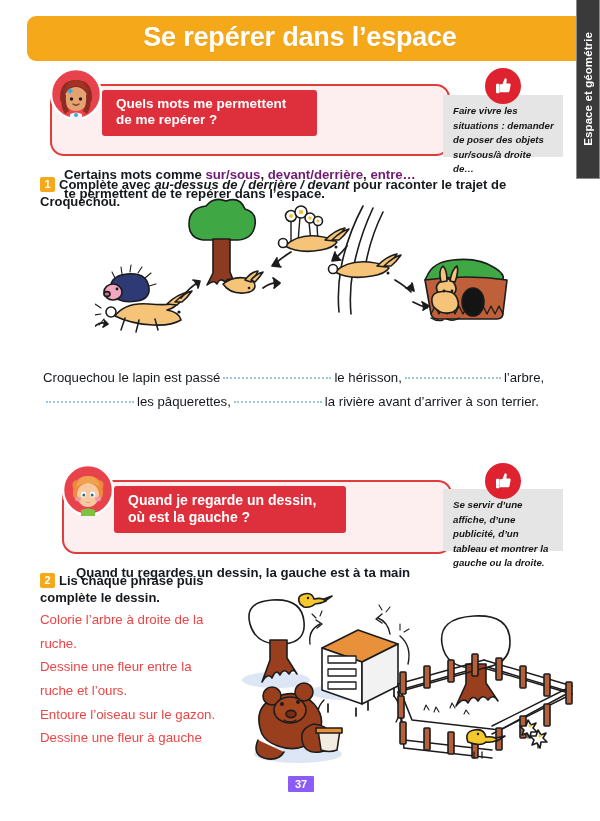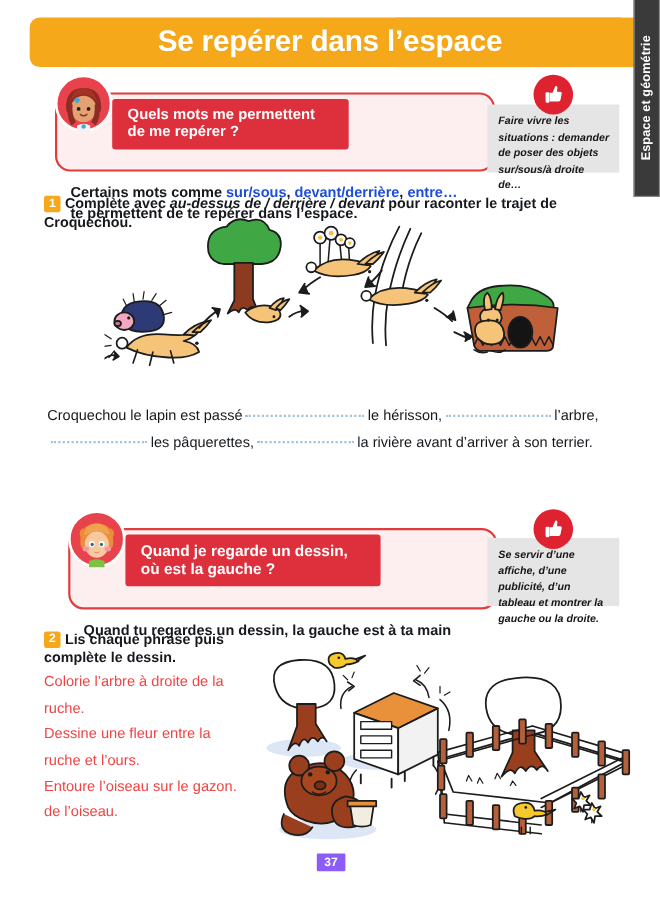--- a/index.html
+++ b/index.html
@@ -69,21 +69,21 @@
   .lesson-avatar{
     position:absolute;left:0px;top:2px;width:52px;height:52px;
     z-index:5;
   }
   .lesson-text{
     position:absolute;
     font-size:13.2px;font-weight:bold;line-height:1.42;
     color:#15181c;
     z-index:4;
   }
-  .kw{color:#1d4ed8;}
+  .kw{color:#701a75;}
 
   
   .tip{
     position:absolute;background:#e5e5e5;
     z-index:3;
   }
   .tip-txt{
     font-size:9.7px;font-style:italic;font-weight:bold;
     line-height:1.5;color:#151515;
     padding:9px 9px 9px 10px;
@@ -350,21 +350,21 @@
     <span class="ex-num">2</span><span>Lis chaque phrase puis</span>
     <div>complète le dessin.</div>
   </div>
 
   <div class="ex2-lines" style="left:40px;top:608px;width:215px;">
     <div>Colorie l’arbre à droite de la</div>
     <div>ruche.</div>
     <div>Dessine une fleur entre la</div>
     <div>ruche et l’ours.</div>
     <div>Entoure l’oiseau sur le gazon.</div>
-    <div>de l’oiseau.</div>
+    <div>Dessine une fleur à gauche</div>
   </div>
 
   <div class="illu" style="left:228px;top:582px;">
     <svg width="348" height="185" viewBox="0 0 348 185">
 
       <g fill="#DCE6F5" stroke="none">
         <ellipse cx="48" cy="98" rx="34" ry="8"></ellipse>
         <ellipse cx="118" cy="110" rx="36" ry="8"></ellipse>
         <ellipse cx="70" cy="172" rx="44" ry="9"></ellipse>
       </g>

